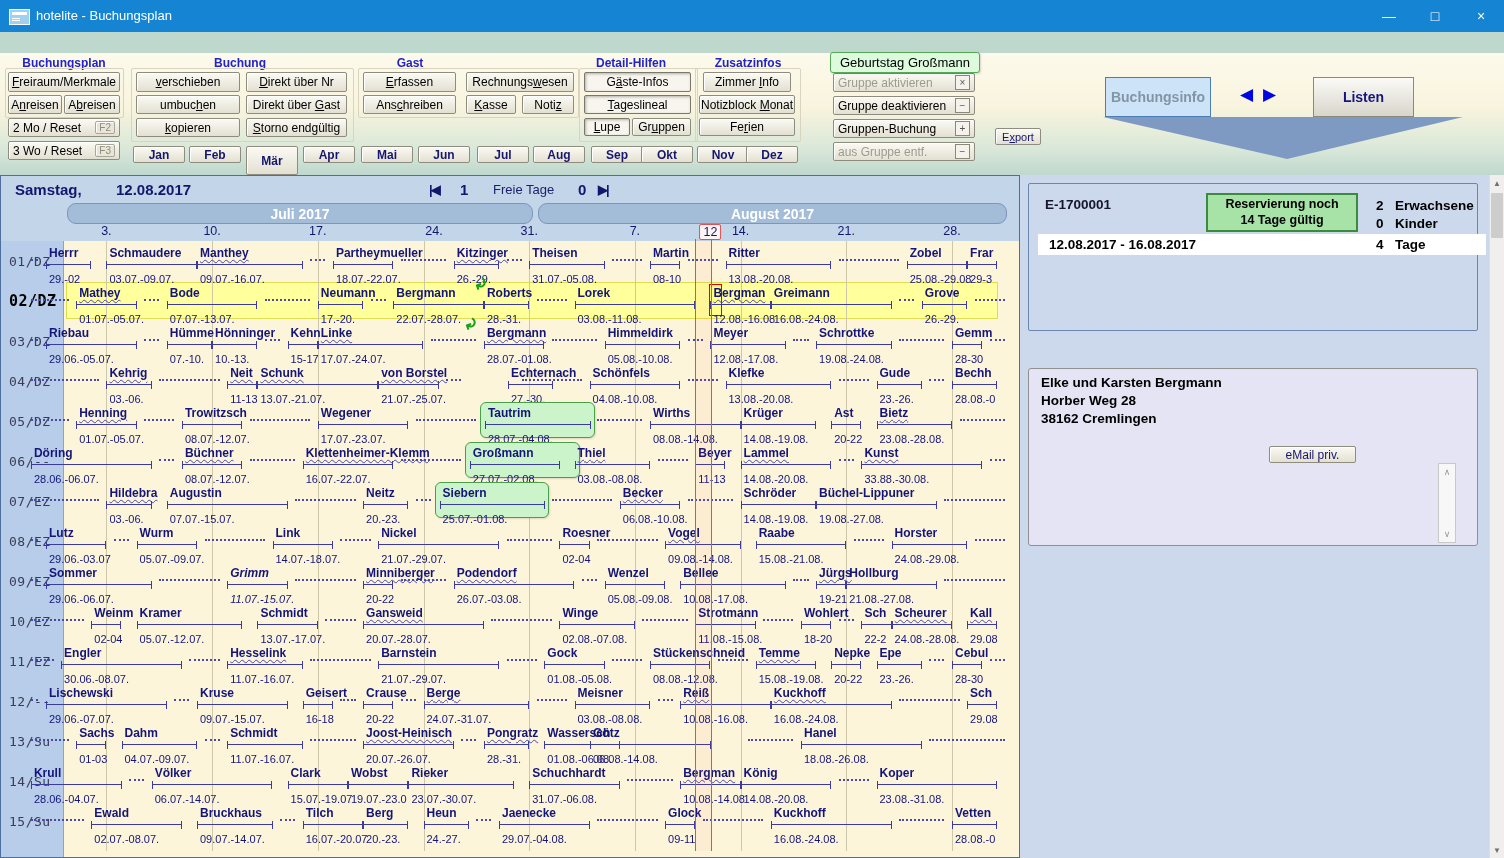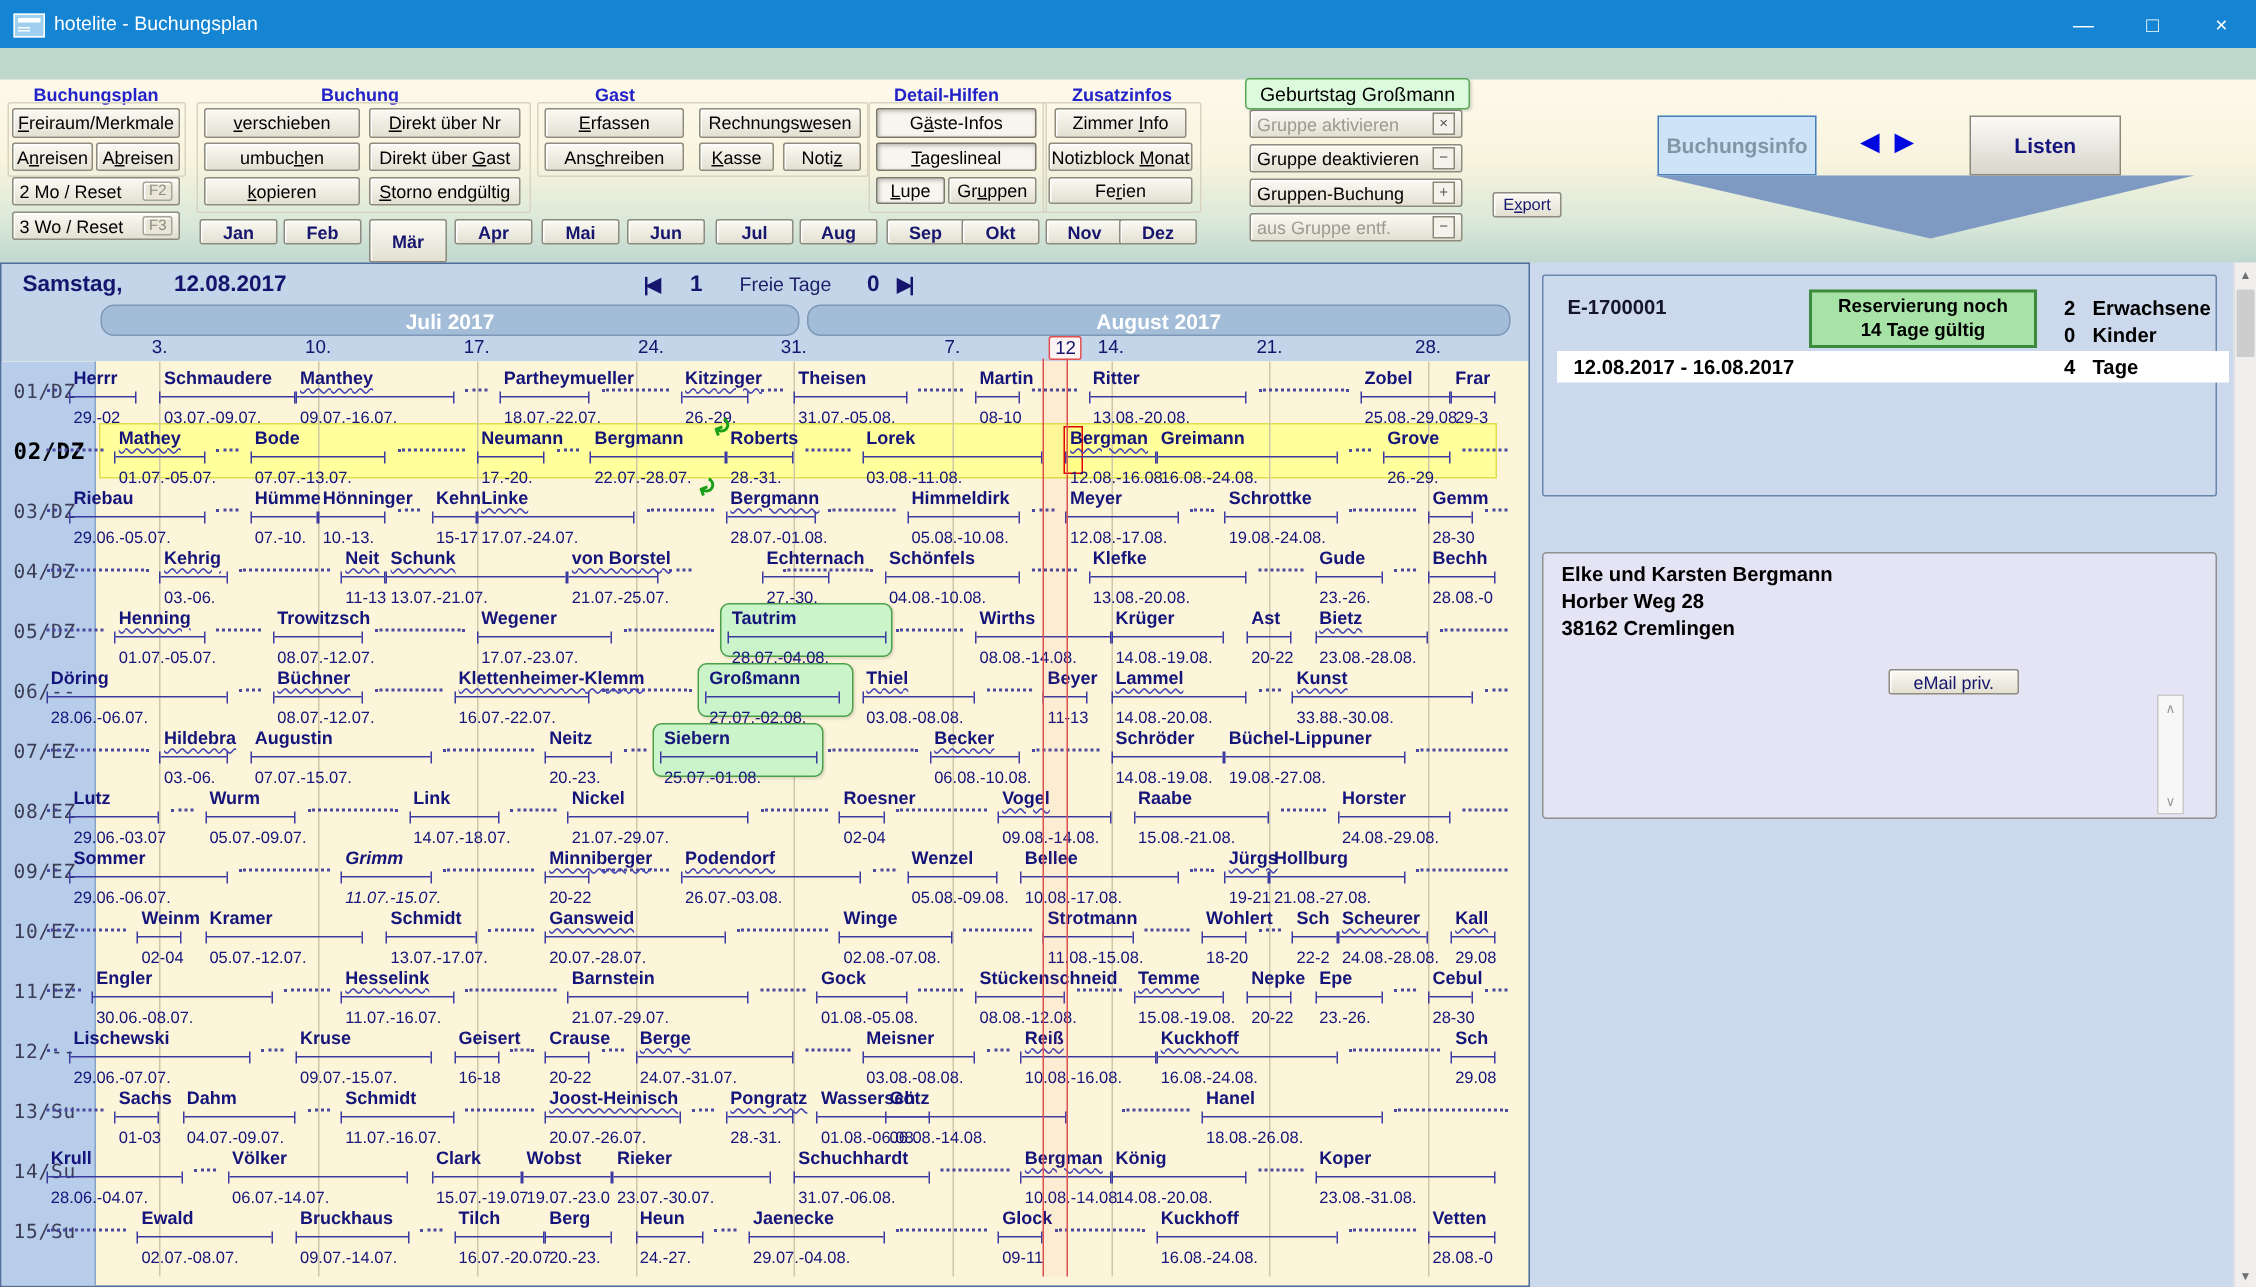--- a/index.html
+++ b/index.html
@@ -70,21 +70,21 @@
   .topbox{position:absolute;left:8px;top:8px;width:450px;height:148px;border:1px solid #6b86ad;border-radius:2px;box-sizing:border-box;}
   .bookno{position:absolute;left:16px;top:13px;font-weight:bold;font-size:13.5px;color:#15152e;}
   .validbox{position:absolute;left:177px;top:9px;width:148px;height:34px;background:#a7e3a7;border:2px solid #3c8a3c;
     font-weight:bold;font-size:12.5px;color:#000;text-align:center;line-height:16px;padding-top:1px;box-sizing:content-box;}
   .pnum{position:absolute;font-weight:bold;font-size:13.5px;color:#000;}
   .plab{position:absolute;font-weight:bold;font-size:13.5px;color:#000;}
   .whitebar{position:absolute;left:9px;top:50px;width:448px;height:21px;background:#fff;}
   .rangetext{position:absolute;left:20px;top:53px;font-weight:bold;font-size:13.5px;color:#000;}
   .addrbox{position:absolute;left:8px;top:193px;width:450px;height:178px;background:#e4e4f4;border:1px solid #909090;border-radius:3px;box-sizing:border-box;}
   .addrline{position:absolute;left:12px;font-weight:bold;font-size:13.5px;color:#000;}
-  .emailbtn{left:230px;top:77px;width:87px;height:17px;font-size:12px;color:#15156e;}
+  .emailbtn{left:240px;top:77px;width:87px;height:17px;font-size:12px;color:#15156e;}
   .minisb{position:absolute;left:409px;top:94px;width:18px;height:80px;background:#f7f7f7;border:1px solid #c8c8c8;box-sizing:border-box;}
   .minisb span{position:absolute;left:0;width:100%;text-align:center;font-size:9px;color:#999;}
   
   .scrollbar{position:absolute;left:1489px;top:175px;width:15px;height:683px;background:#f0efed;border-left:1px solid #ddd;box-sizing:border-box;}
   .sb-arrow{position:absolute;left:0;width:14px;height:16px;display:flex;align-items:center;justify-content:center;font-size:8px;color:#707070;}
   .sb-thumb{position:absolute;left:1px;top:18px;width:12px;height:45px;background:#cdcdcd;border-radius:1px;}
 </style>
 </head>
 <body>
 
@@ -387,21 +387,21 @@
           <div class="rcontent">
             <div class="dotline" style="left: 96.25px; width: 15.1px;"></div>
             <div class="dotline" style="left: 186.85px; width: 45.3px;"></div>
             <div class="dotline" style="left: 337.85px; width: 60.4px;"></div>
             <div class="dotline" style="left: 594.55px; width: 30.2px;"></div>
             <div class="dotline" style="left: 775.75px; width: 15.1px;"></div>
             <div class="dotline" style="left: 926.75px; width: 15.1px;"></div>
             <div class="bk" style="left: -32.1px;"><span class="nm">Döring</span><div class="ln" style="width: 120.8px;"></div><span class="dt">28.06.-06.07.</span></div>
             <div class="bk w" style="left: 118.9px;"><span class="nm">Büchner</span><div class="ln" style="width: 60.4px;"></div><span class="dt">08.07.-12.07.</span></div>
             <div class="bk w" style="left: 239.7px;"><span class="nm">Klettenheimer-Klemm</span><div class="ln" style="width: 90.6px;"></div><span class="dt">16.07.-22.07.</span></div>
-            <div class="bk g" style="left: 401.8px; width: 104px;"><span class="nm">Großmann</span><div class="ln" style="width: 90.6px;"></div><span class="dt">27.07.-02.08.</span></div>
+            <div class="bk g" style="left: 401.8px; width: 115px;"><span class="nm">Großmann</span><div class="ln" style="width: 90.6px;"></div><span class="dt">27.07.-02.08.</span></div>
             <div class="bk w" style="left: 511.5px;"><span class="nm">Thiel</span><div class="ln" style="width: 75.5px;"></div><span class="dt">03.08.-08.08.</span></div>
             <div class="bk" style="left: 632.3px;"><span class="nm">Beyer</span><div class="ln" style="width: 30.2px;"></div><span class="dt">11-13</span></div>
             <div class="bk w" style="left: 677.6px;"><span class="nm">Lammel</span><div class="ln" style="width: 90.6px;"></div><span class="dt">14.08.-20.08.</span></div>
             <div class="bk w" style="left: 798.4px;"><span class="nm">Kunst</span><div class="ln" style="width: 120.8px;"></div><span class="dt">33.88.-30.08.</span></div>
           </div>
         </div>
         <div class="grow">
           <span class="rlabel">07/EZ</span>
           <div class="rcontent">
             <div class="dotline" style="left: -32.1px; width: 67.95px;"></div>

